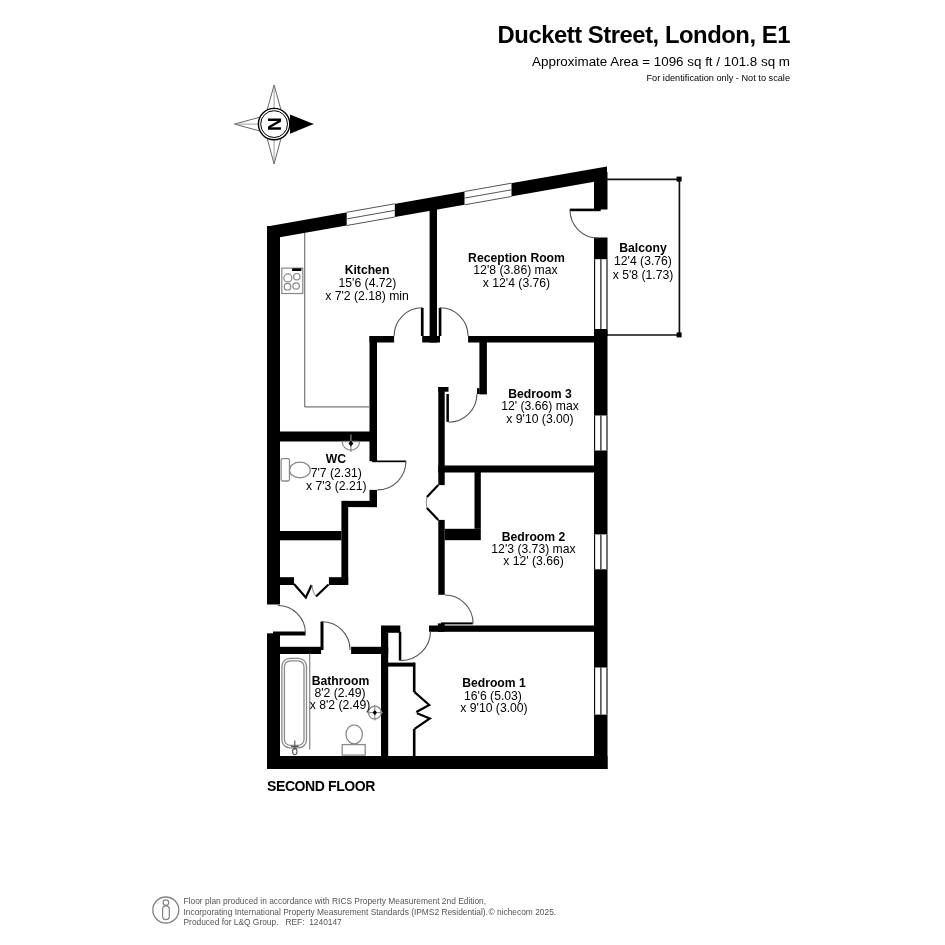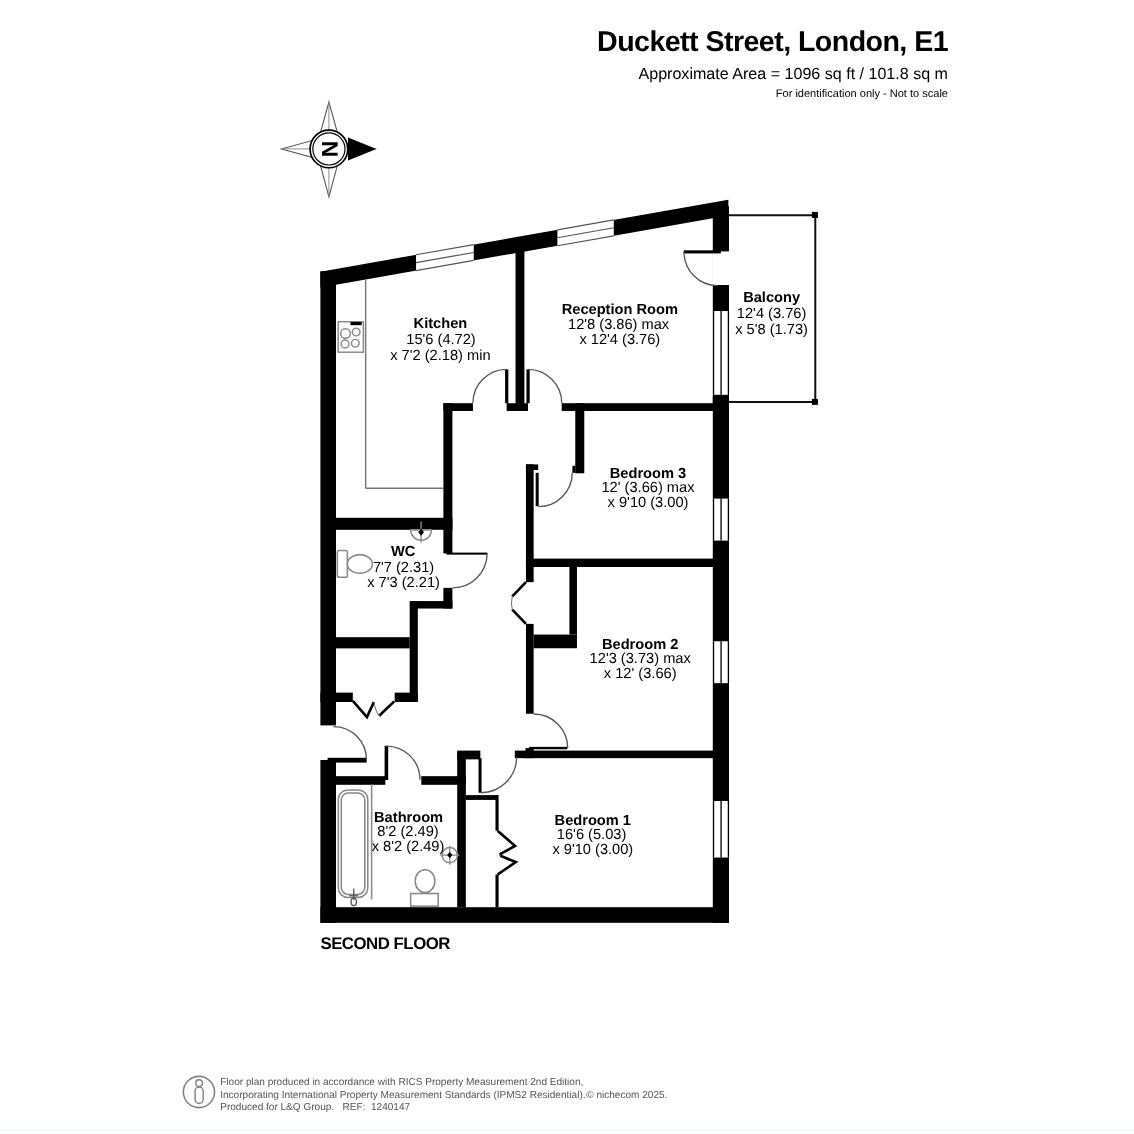--- a/index.html
+++ b/index.html
@@ -1,16 +1,16 @@
 <!DOCTYPE html>
 <html><head>
 <meta charset="utf-8">
 <style>
   html,body{margin:0;padding:0;background:#fff;}
-  .page{position:relative;width:945px;height:942px;background:#5eead4;overflow:hidden;
+  .page{position:relative;width:945px;height:942px;background:#fde047;overflow:hidden;
         font-family:"Liberation Sans", sans-serif;text-align:center;}
   svg{position:absolute;top:0;left:0;}
   text{font-family:"Liberation Sans", sans-serif;-webkit-font-smoothing:antialiased;}
   *{-webkit-font-smoothing:antialiased;}
   .rn{font-weight:bold;font-size:12.2px;fill:#000;}
   .rd{font-size:12.2px;fill:#000;}
 </style>
 </head>
 <body>
 <div class="page">

